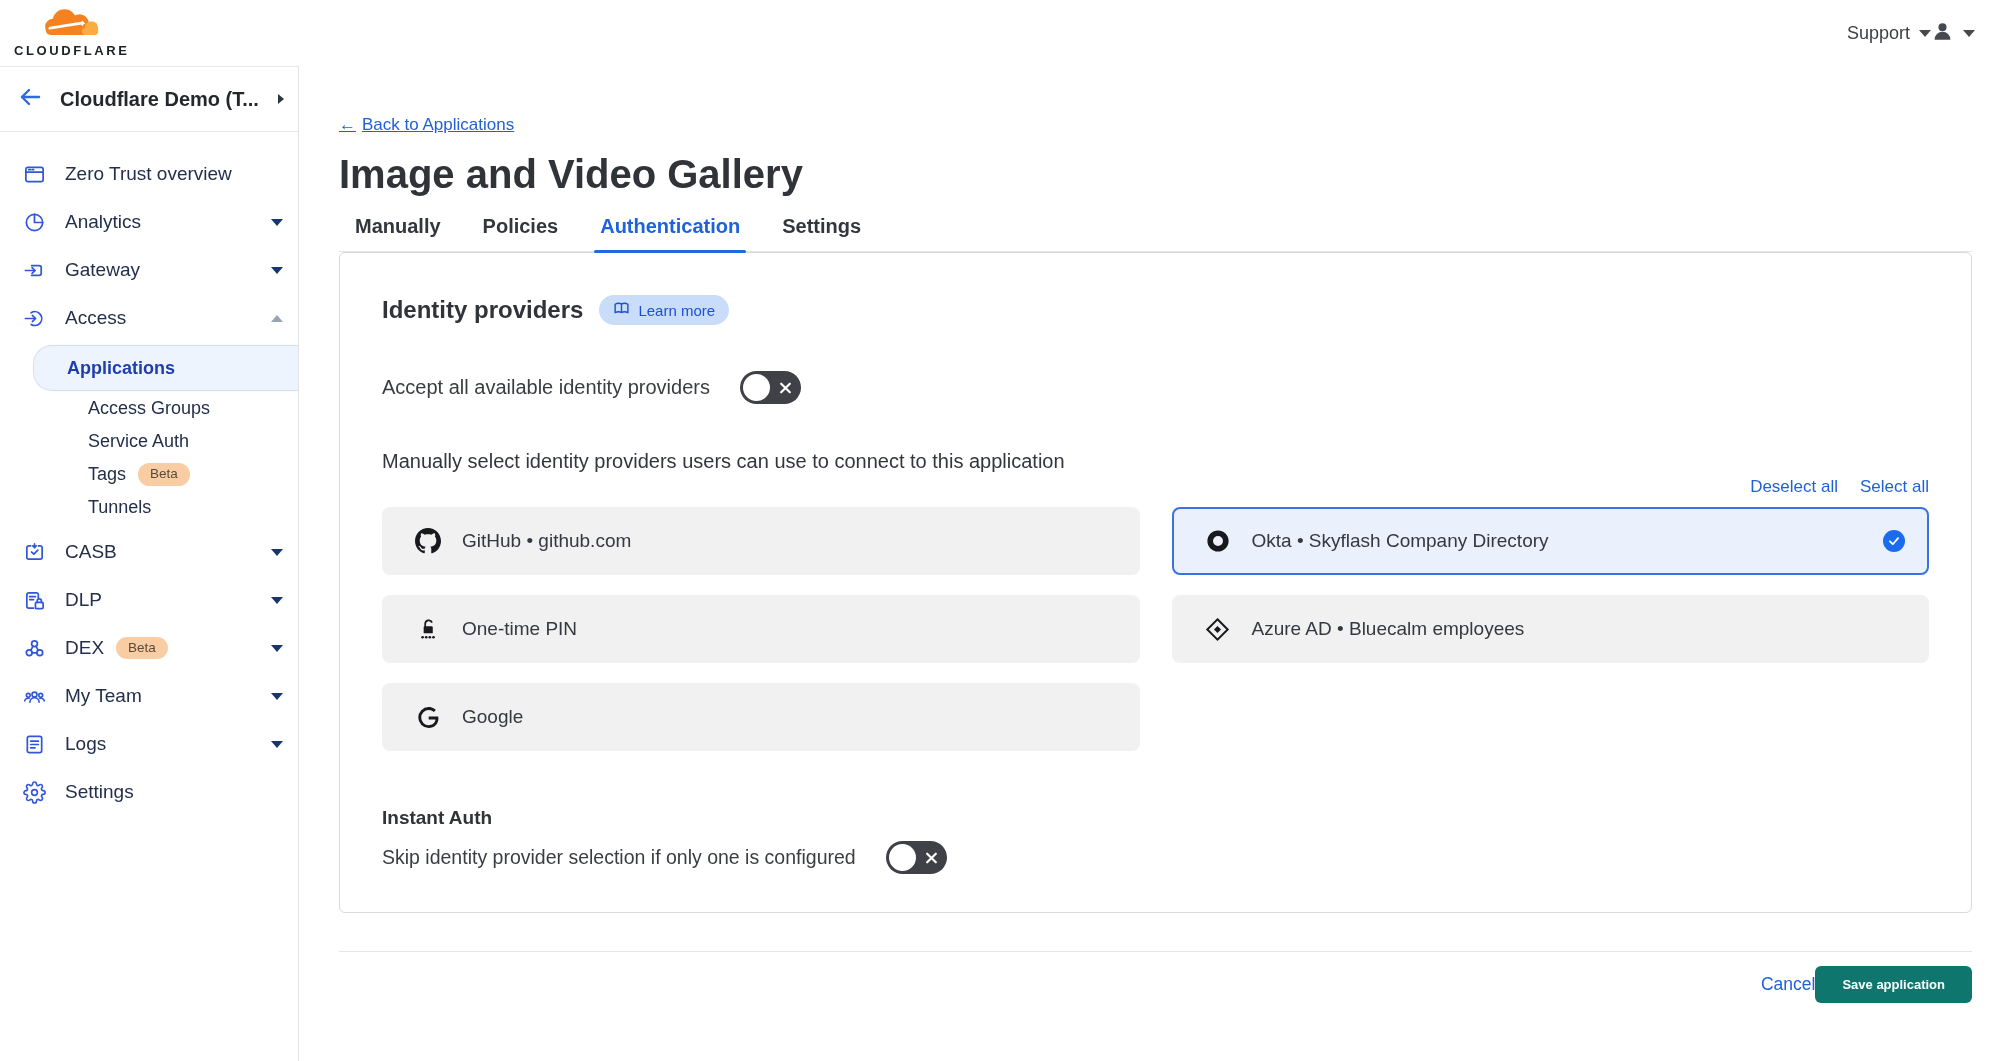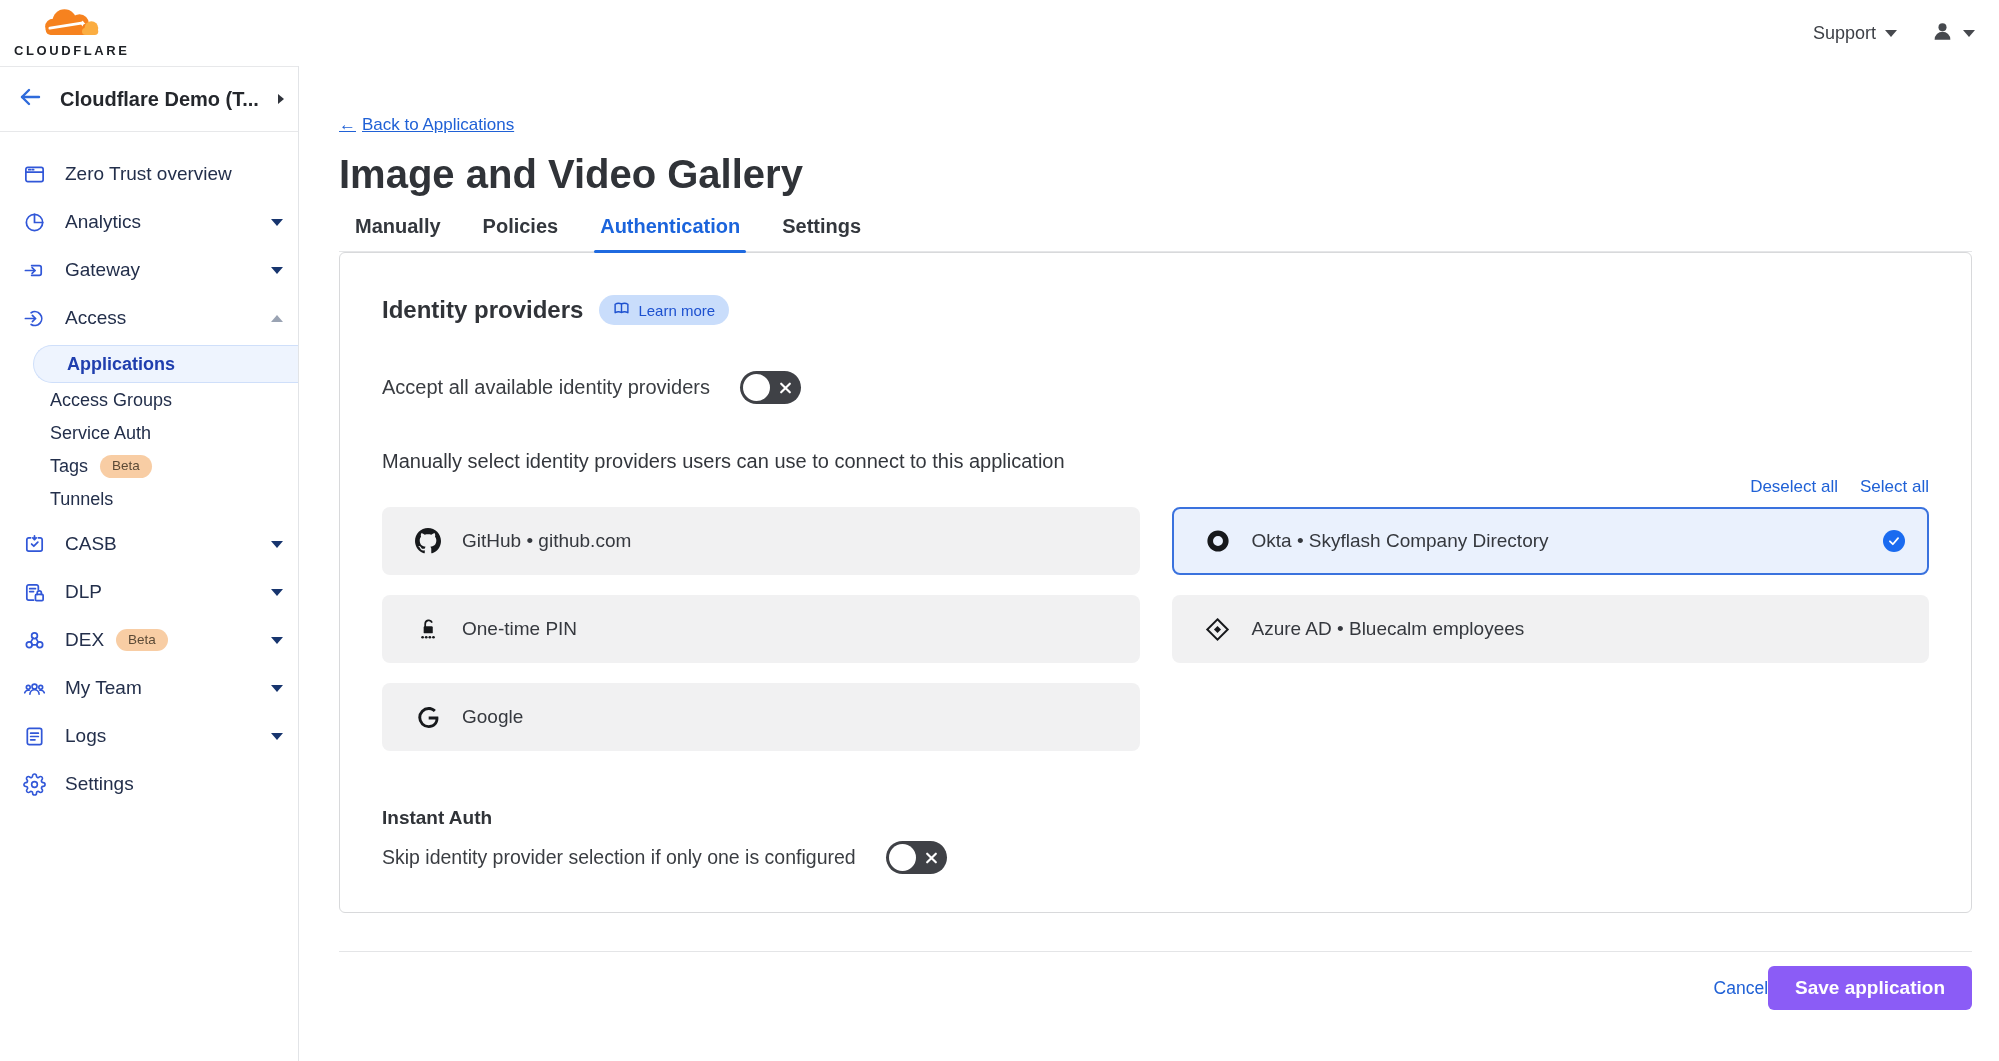--- a/index.html
+++ b/index.html
@@ -4,21 +4,21 @@
 <style>
   * { margin:0; padding:0; box-sizing:border-box; }
   html,body { width:1999px; height:1061px; overflow:hidden; background:#fff;
     font-family:"Liberation Sans", sans-serif; color:#33363c; }
 
   
   .topbar { height:66px; display:flex; align-items:center; justify-content:space-between;
     padding:0 24px 0 14px; background:#fff; }
   .logo { display:flex; flex-direction:column; align-items:center; cursor:pointer; }
   .logo-text { font-size:13px; font-weight:700; letter-spacing:2.6px; color:#1e2126; margin-top:1px; }
-  .topbar-right { display:flex; align-items:center; gap:34px; }
+  .topbar-right { display:flex; align-items:center; }
   .support { display:flex; align-items:center; gap:9px; font-size:18px; color:#3c3f45; cursor:pointer; }
   .caret-down { width:0; height:0; border-left:6px solid transparent; border-right:6px solid transparent;
     border-top:7px solid #46494e; }
   .user-menu { display:flex; align-items:center; gap:9px; cursor:pointer; }
 
   
   .shell { display:flex; height:995px; }
 
   
   .sidebar { width:299px; flex:0 0 299px; border-right:1px solid #e2e4e7; }
@@ -28,23 +28,23 @@
   .tri-right { width:0; height:0; border-top:5px solid transparent; border-bottom:5px solid transparent;
     border-left:6px solid #30343c; }
   .nav { padding-top:18px; }
   .nav-item { height:48px; display:flex; align-items:center; gap:19px; padding:0 15px 0 22px; cursor:pointer; }
   .nav-icon { width:24px; height:24px; flex:0 0 24px; display:flex; align-items:center; justify-content:center; }
   .nav-label { flex:1; font-size:19px; color:#232f4b; display:flex; align-items:center; gap:12px; }
   .chev { width:0; height:0; border-left:6px solid transparent; border-right:6px solid transparent;
     border-top:7px solid #17356e; }
   .chev.up { border-top:none; border-bottom:7px solid #9aa3b3; }
   .subnav { padding:2px 0 4px; }
-  .sub-item { height:33px; display:flex; align-items:center; padding-left:50px;
+  .sub-item { height:33px; display:flex; align-items:center; padding-left:88px;
     font-size:18px; color:#232f4b; cursor:pointer; }
-  .sub-item.active { height:38px; margin:1px 0 1px 33px; padding-left:33px;
+  .sub-item.active { height:46px; margin:1px 0 1px 33px; padding-left:33px;
     background:#eef4fe; border:1px solid #cfdffa; border-right:none; border-radius:19px 0 0 19px;
     font-weight:700; color:#1f3eae; }
   .beta-badge { background:#f8cda4; color:#5b4a36; font-size:13.5px; font-weight:400;
     padding:3px 12px; border-radius:999px; line-height:1.2; }
 
   
   .main { flex:1; padding:0 27px 0 40px; }
   .back-link { display:inline-flex; gap:6px; margin-top:49px; font-size:17px; color:#2061d6;
     text-decoration:underline; cursor:pointer; }
   h1.page-title { margin-top:16px; font-size:40px; line-height:46px; font-weight:700; color:#303338; }
@@ -85,22 +85,22 @@
     width:22px; height:22px; background:#1a6bf0; border-radius:50%;
     display:flex; align-items:center; justify-content:center; }
 
   .instant-heading { margin-top:56px; font-size:19px; font-weight:700; color:#303338; }
   .instant-row { margin-top:12px; }
   .instant-row .toggle-label { font-size:19.5px; }
 
   .footer-divider { margin-top:38px; border-top:1px solid #e4e5e7; }
   .footer-row { margin-top:14px; display:flex; justify-content:flex-end; align-items:center; }
   .cancel-link { font-size:17.5px; color:#2061d6; cursor:pointer; }
-  .save-btn { background:#8b5cf6; color:#fff; border:none; border-radius:6px;
-    padding:11px 27px; font-size:19px; font-weight:600; font-family:inherit; cursor:pointer; }
+  .save-btn { background:#0f766e; color:#fff; border:none; border-radius:6px;
+    padding:11px 27px; font-size:13px; font-weight:600; font-family:inherit; cursor:pointer; }
 </style>
 </head>
 <body>
 
 <div class="topbar">
   <div class="logo">
     <span>
       <svg viewBox="0 0 100 48" width="64" height="30">
         <circle cx="38" cy="21" r="19" fill="#f6821f"></circle>
         <circle cx="20" cy="30" r="13" fill="#f6821f"></circle>

